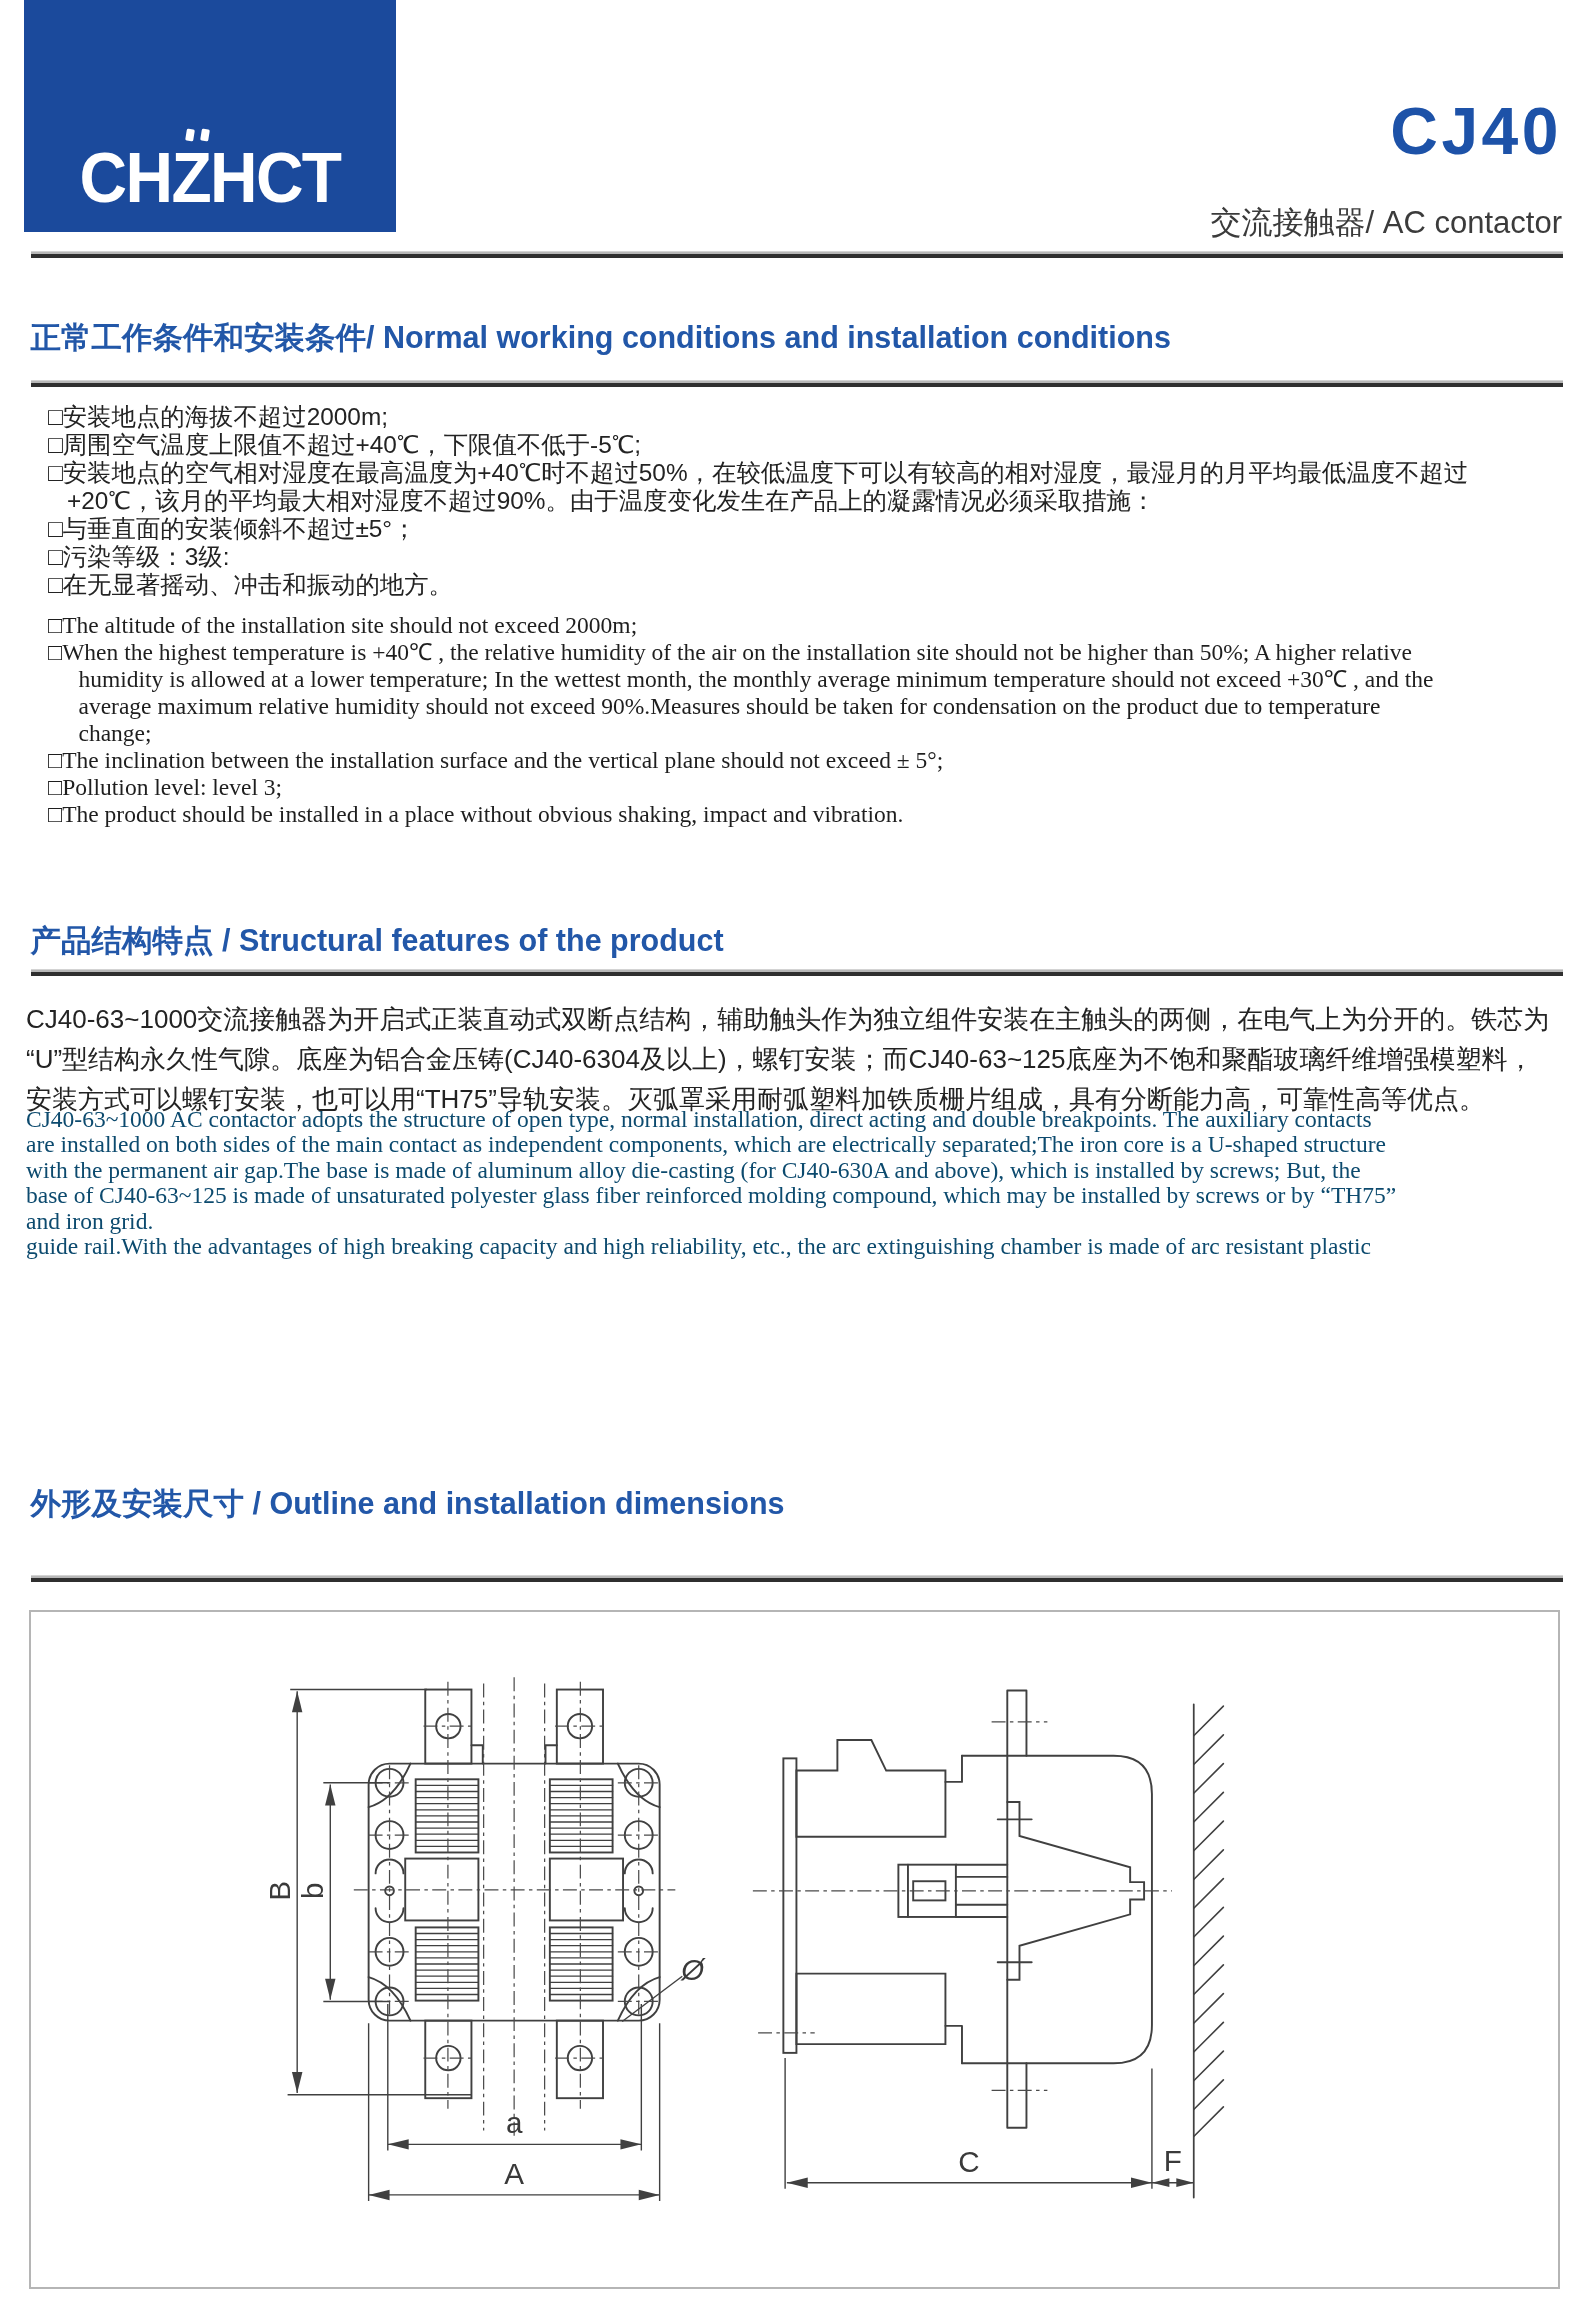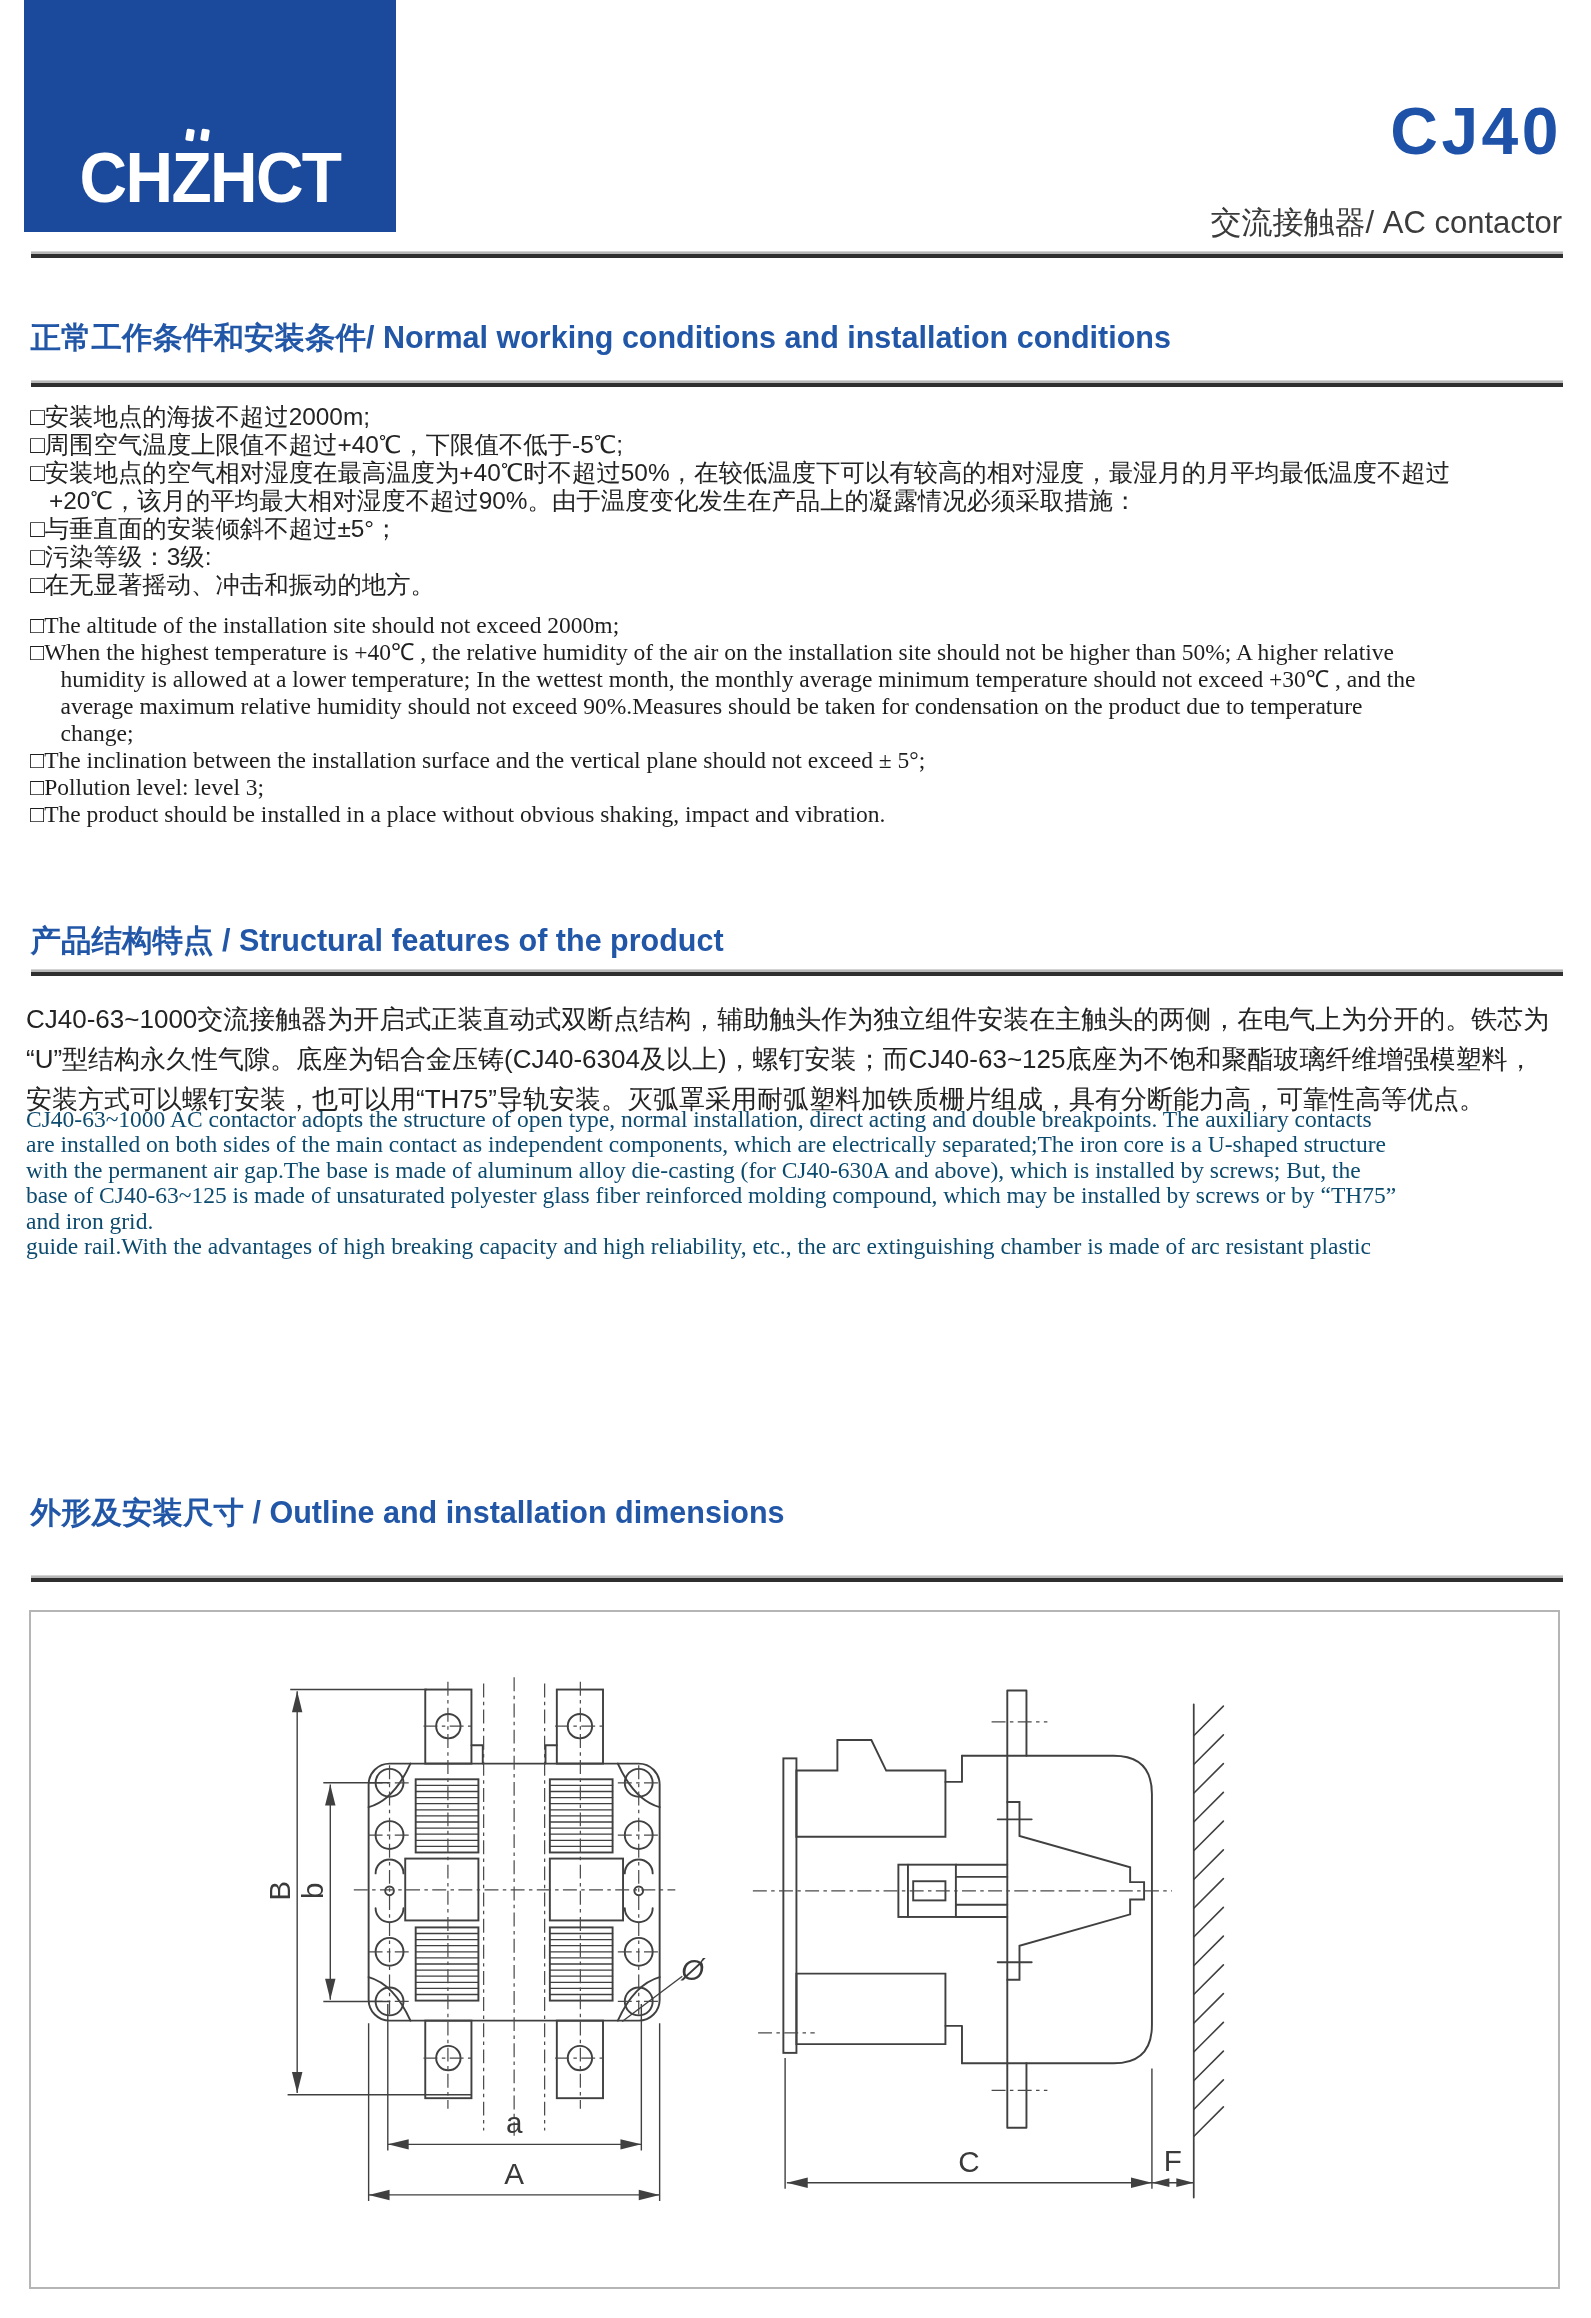--- a/index.html
+++ b/index.html
@@ -10,23 +10,23 @@
   .logo{left:24.4px;top:0;width:372px;height:232px;background:#1b4a9c;}
   .logo-text{position:absolute;left:50%;top:138px;transform:translateX(-50%) scaleX(.94);color:#fff;font-size:70px;font-weight:800;letter-spacing:-1.7px;white-space:nowrap;}
   .logo-dot{position:absolute;width:7.8px;height:12.2px;background:#fff;border-radius:1.7px;transform:rotate(9deg);}
   .product-code{right:30px;top:98px;font-size:66px;font-weight:700;color:#1d52a8;letter-spacing:3.5px;line-height:1;}
   .subtitle{right:30px;top:204px;font-size:31px;font-weight:500;color:#3b3b3b;line-height:1.2;}
 
   .rule{left:30.5px;width:1532px;height:3.5px;background:#2f2f2f;box-shadow:0 -2.6px 0 0 #b7b7b7;}
   .r0{top:254px;} .r1{top:383px;} .r2{top:972px;} .r3{top:1578px;}
 
   .h-blue{left:30.5px;font-size:30.5px;font-weight:700;color:#2257a8;white-space:nowrap;line-height:1.2;}
-  .h1{top:319px;} .h2{top:922px;} .h3{top:1485px;margin-top:9px;}
-
-  .list{left:30px;}
+  .h1{top:319px;} .h2{top:922px;} .h3{top:1485px;}
+
+  .list{left:48px;}
   .list .li{white-space:nowrap;}
   .zh-list{top:403px;font-size:24.4px;line-height:28px;color:#232323;}
   .zh-list .cont{padding-left:19px;}
   .en-list{top:612px;font-family:"Liberation Serif",serif;font-size:23.5px;line-height:27px;color:#1e1e1e;}
   .en-list .cont{padding-left:30.5px;}
 
   .para{left:26px;}
   .zh-para{top:999px;font-size:26px;line-height:40px;color:#232323;}
   .en-para{top:1107px;font-family:"Liberation Serif",serif;font-size:23.5px;line-height:25.4px;color:#0c4a6e;}
   .para .pl{white-space:nowrap;}

